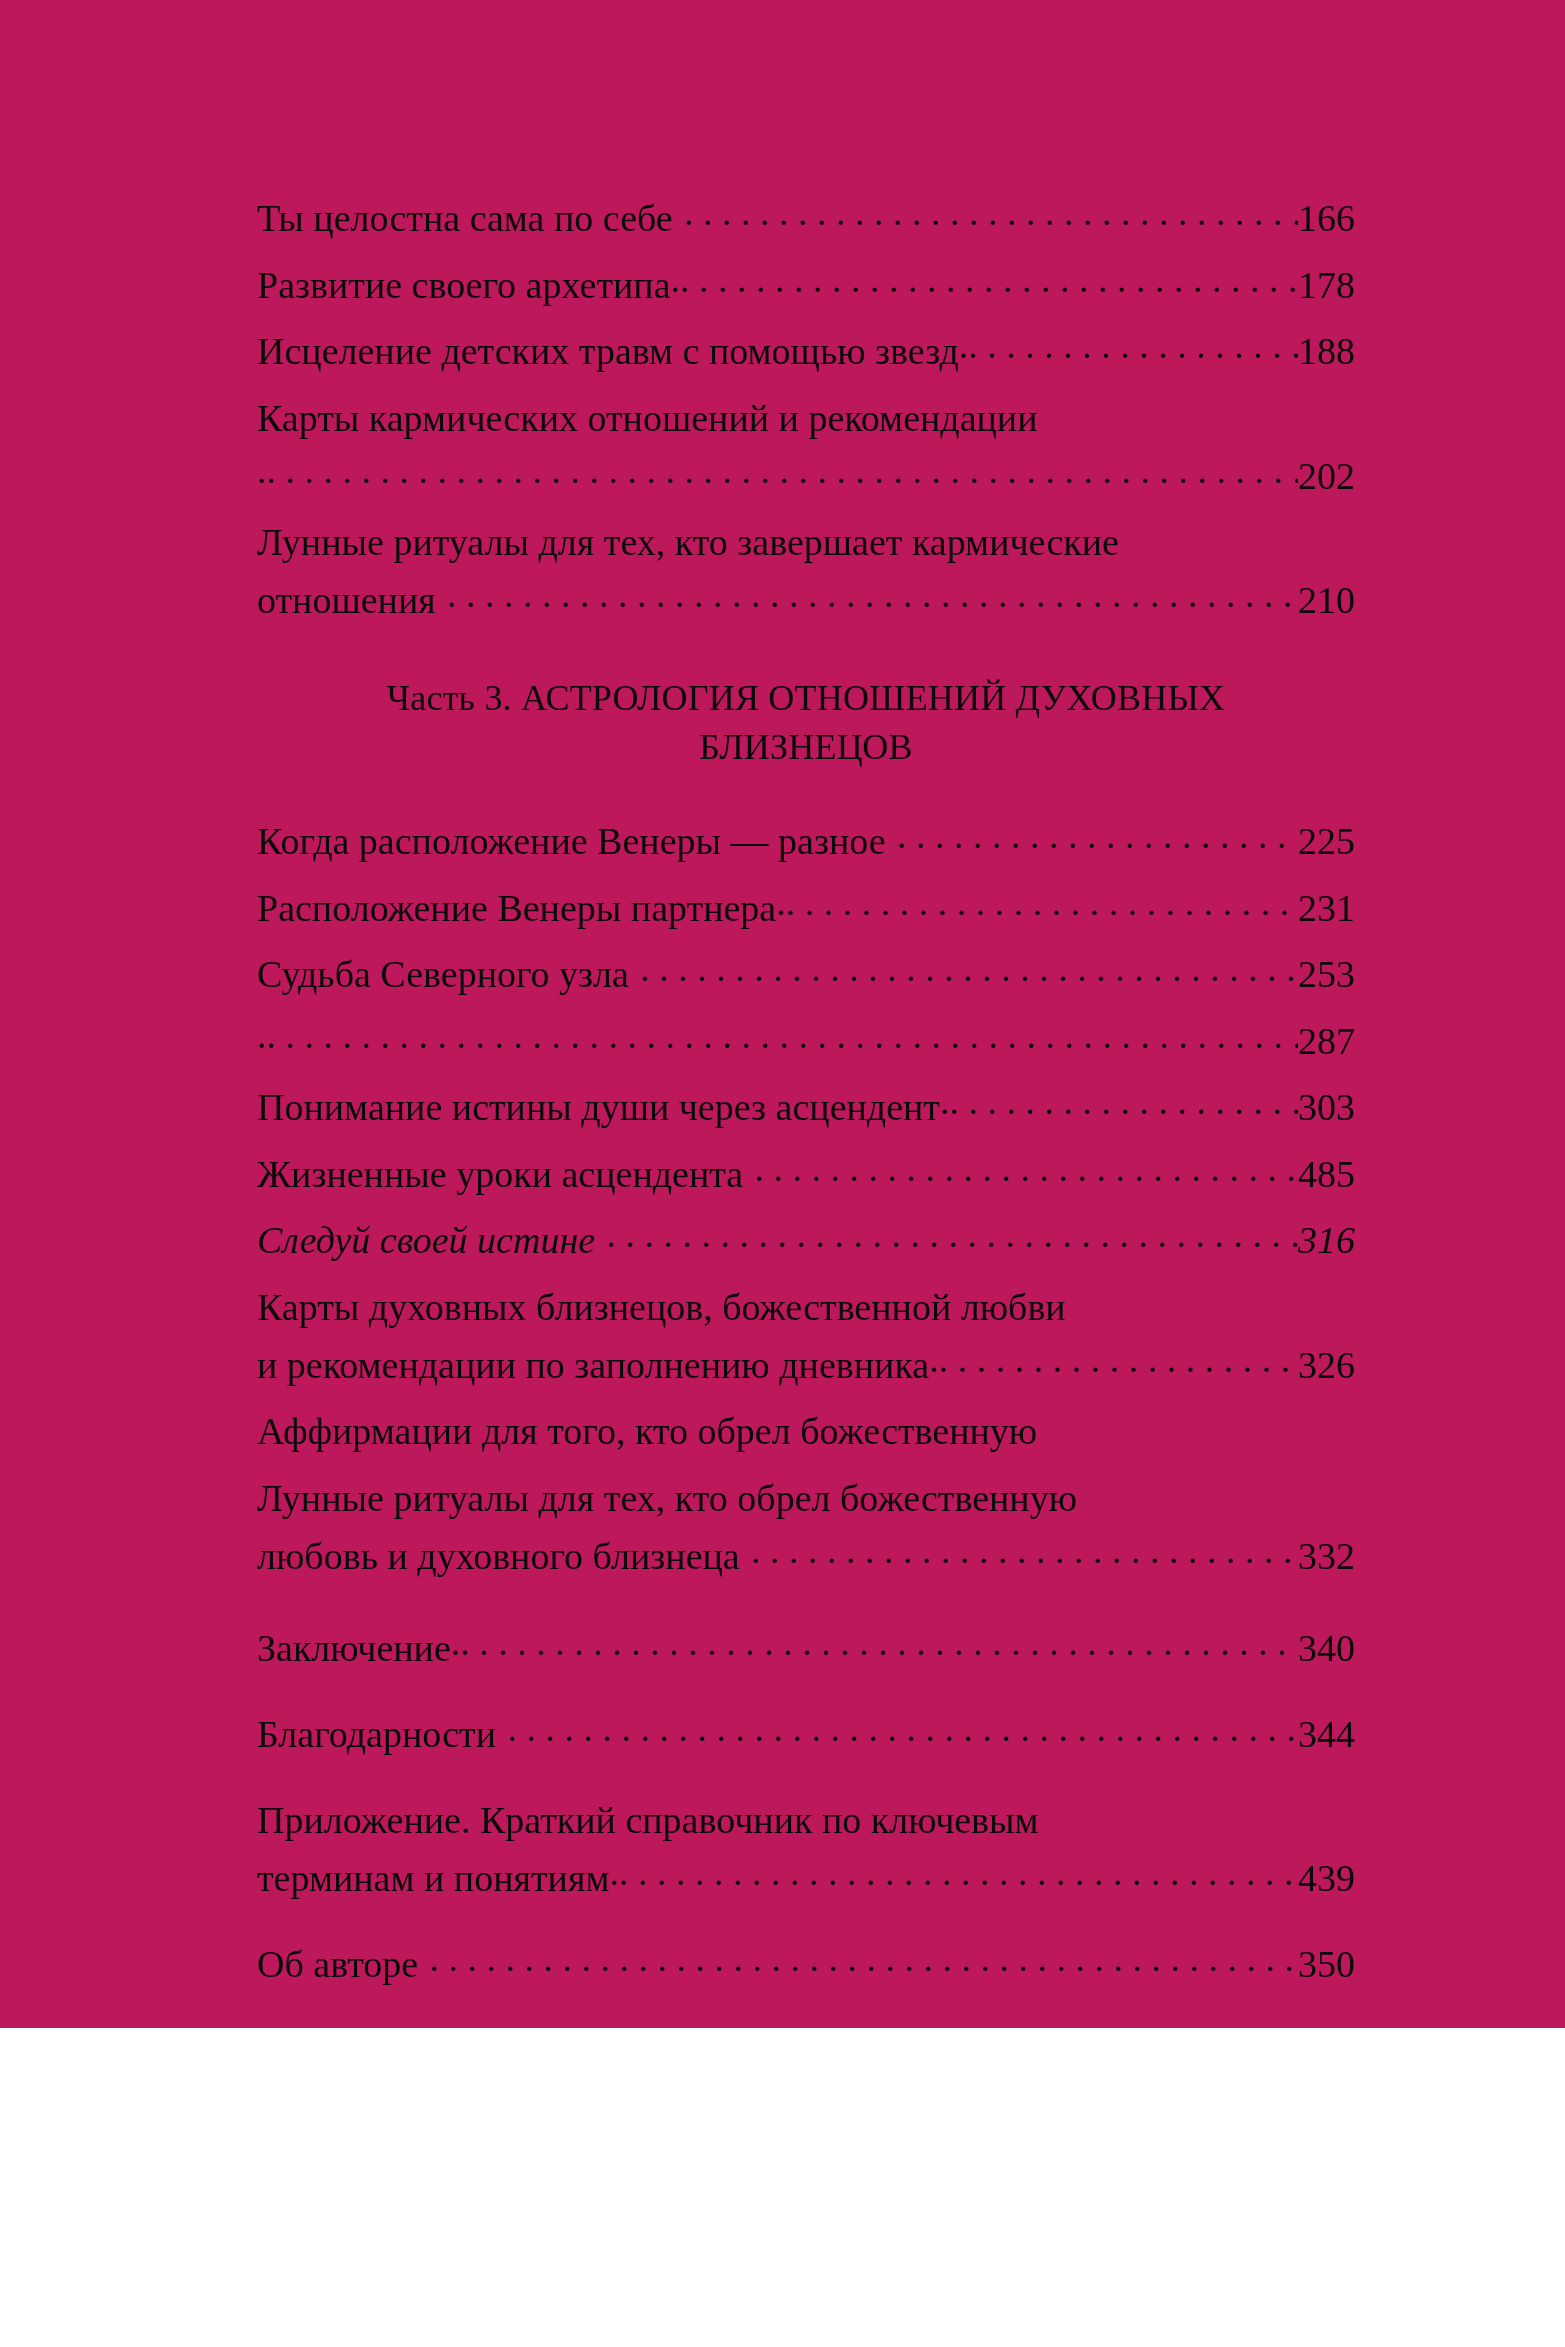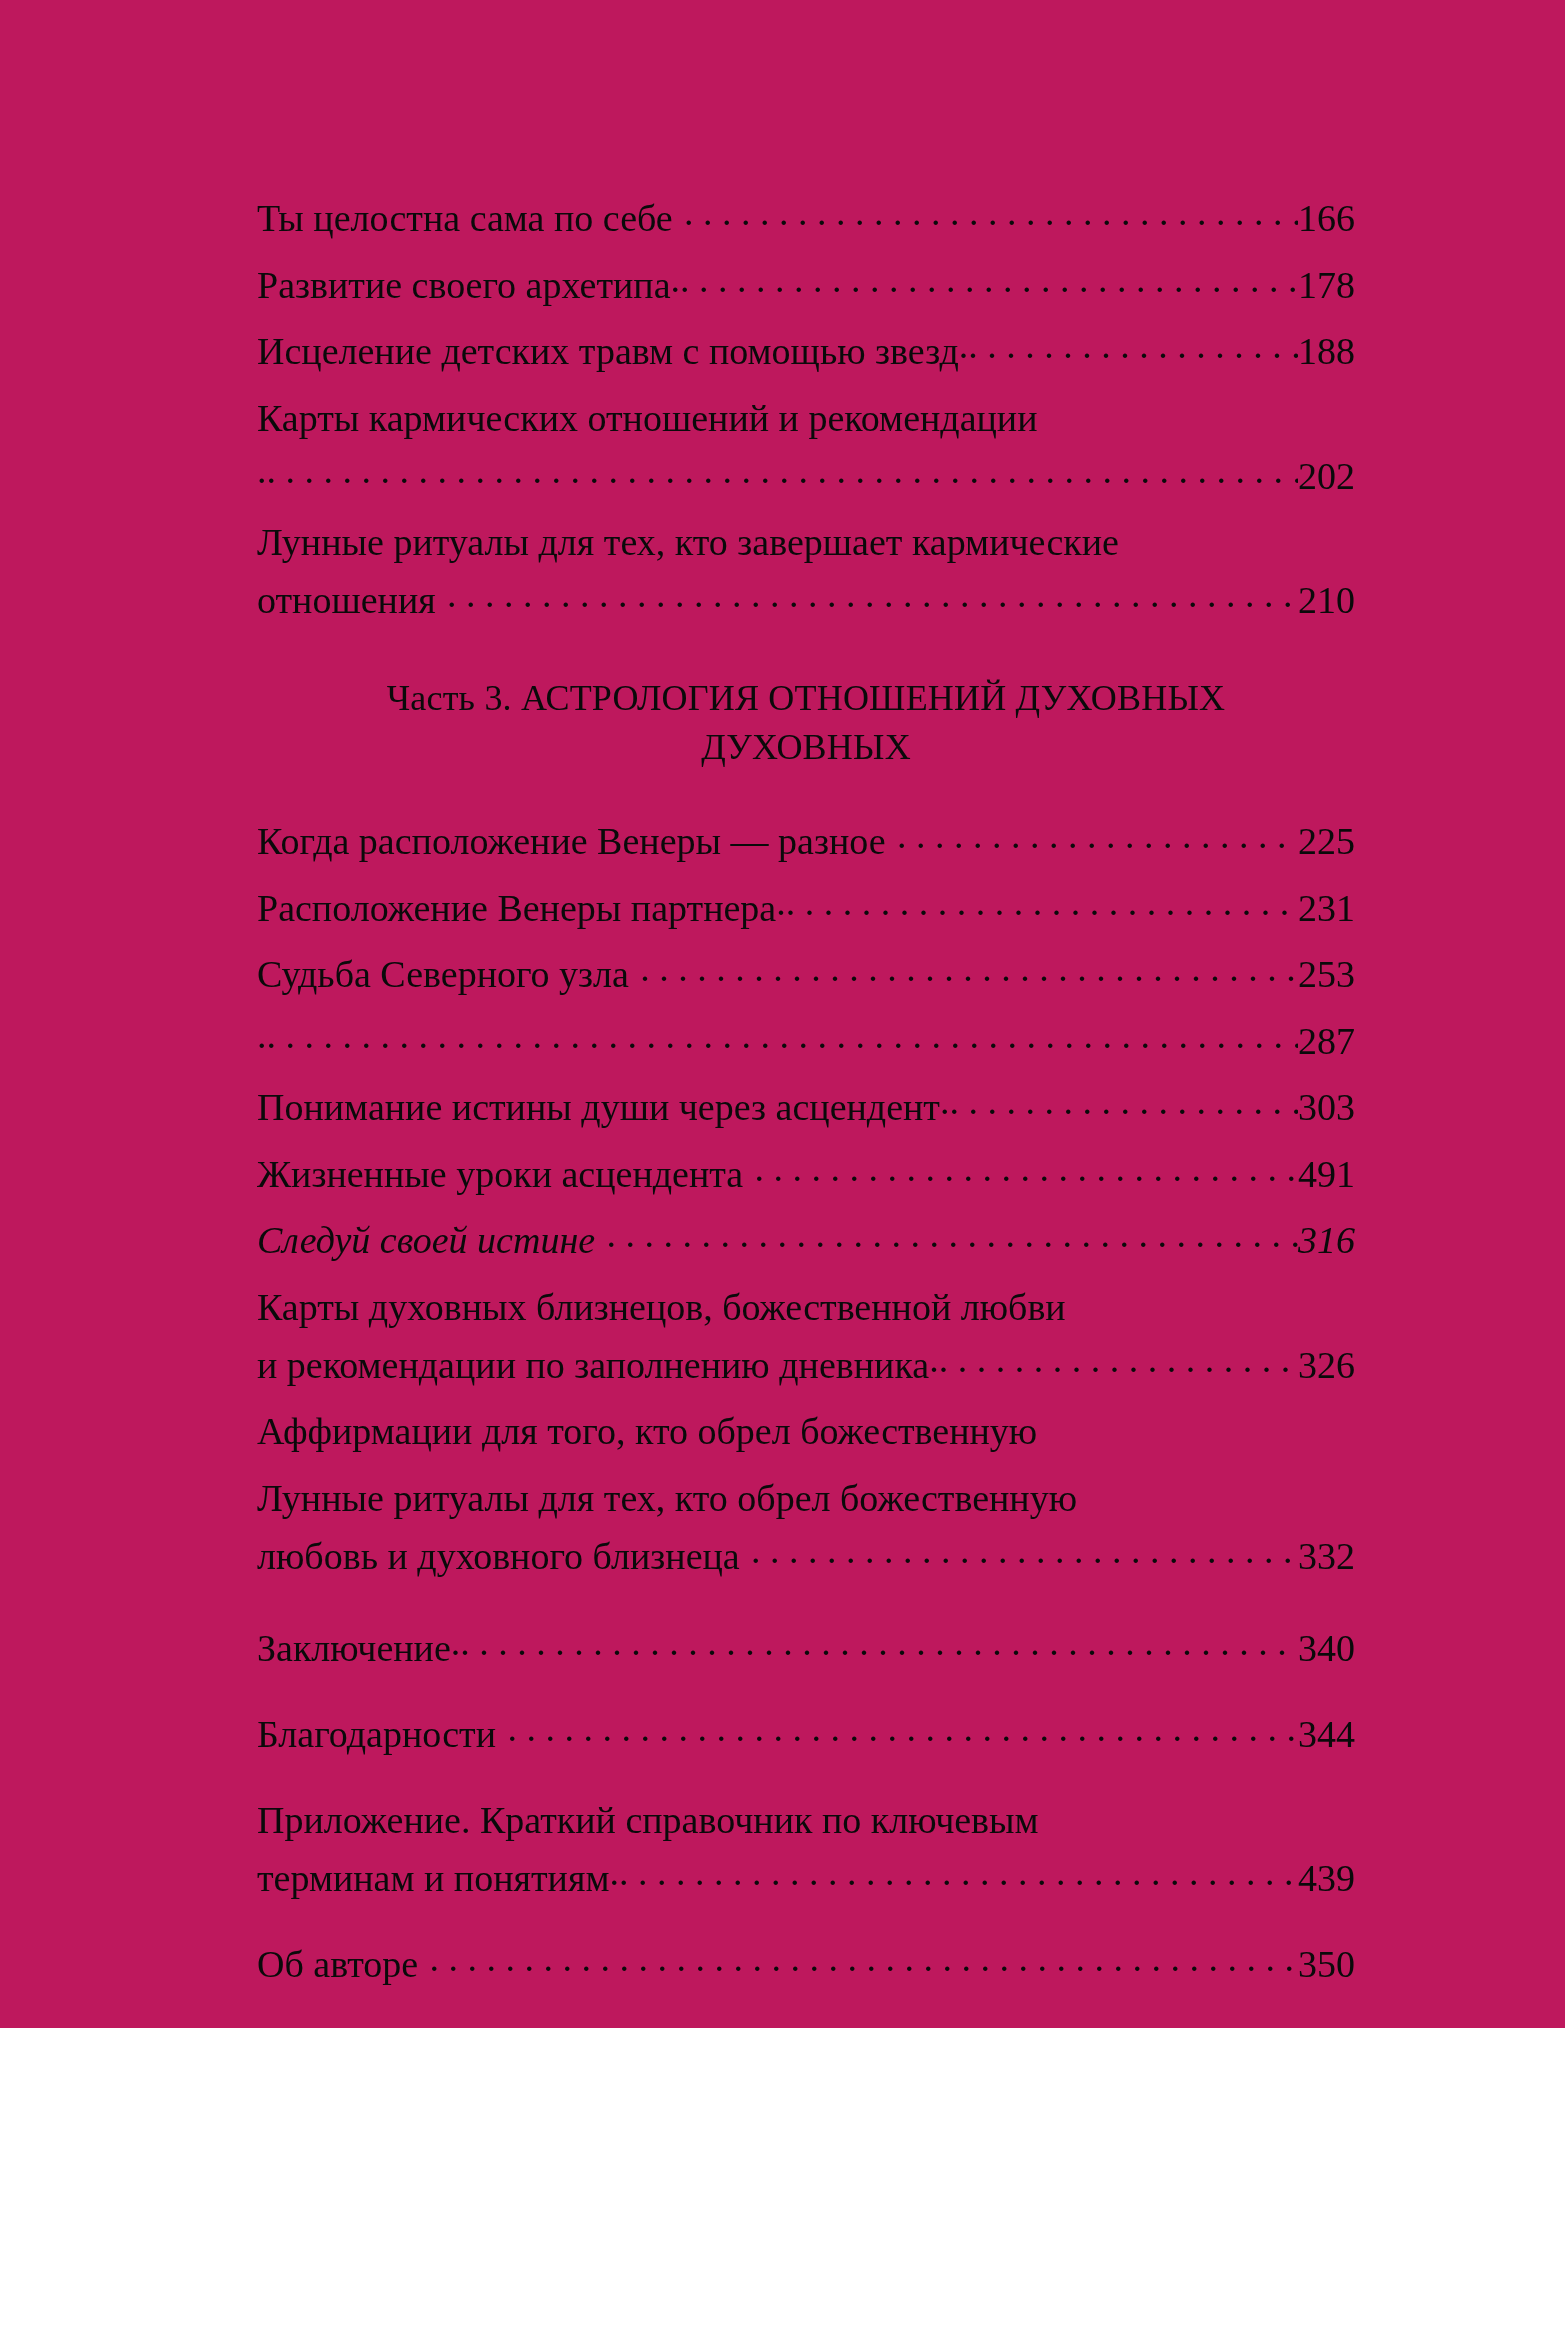--- a/index.html
+++ b/index.html
@@ -149,21 +149,21 @@
           <div class="line gap">
             <span class="txt">отношения</span>
             <span class="leader"></span>
             <span class="pg">210</span>
           </div>
         </div>
       </div>
 
     <div class="part-heading">
       <span class="ph-line">Часть 3. АСТРОЛОГИЯ ОТНОШЕНИЙ ДУХОВНЫХ</span>
-      <span class="ph-line">ДУХОВНЫХ</span>
+      <span class="ph-line">БЛИЗНЕЦОВ</span>
     </div>
 
     <div id="sec-after">
         <div class="entry">
           <div class="line gap">
             <span class="txt">Когда расположение Венеры — разное</span>
             <span class="leader"></span>
             <span class="pg">225</span>
           </div>
         </div>
@@ -191,21 +191,21 @@
           <div class="line tight">
             <span class="txt">Понимание истины души через асцендент</span>
             <span class="leader"></span>
             <span class="pg">303</span>
           </div>
         </div>
         <div class="entry">
           <div class="line gap">
             <span class="txt">Жизненные уроки асцендента</span>
             <span class="leader"></span>
-            <span class="pg">491</span>
+            <span class="pg">485</span>
           </div>
         </div>
         <div class="entry">
           <div class="line gap italic">
             <span class="txt">Следуй своей истине</span>
             <span class="leader"></span>
             <span class="pg">316</span>
           </div>
         </div>
         <div class="entry">

